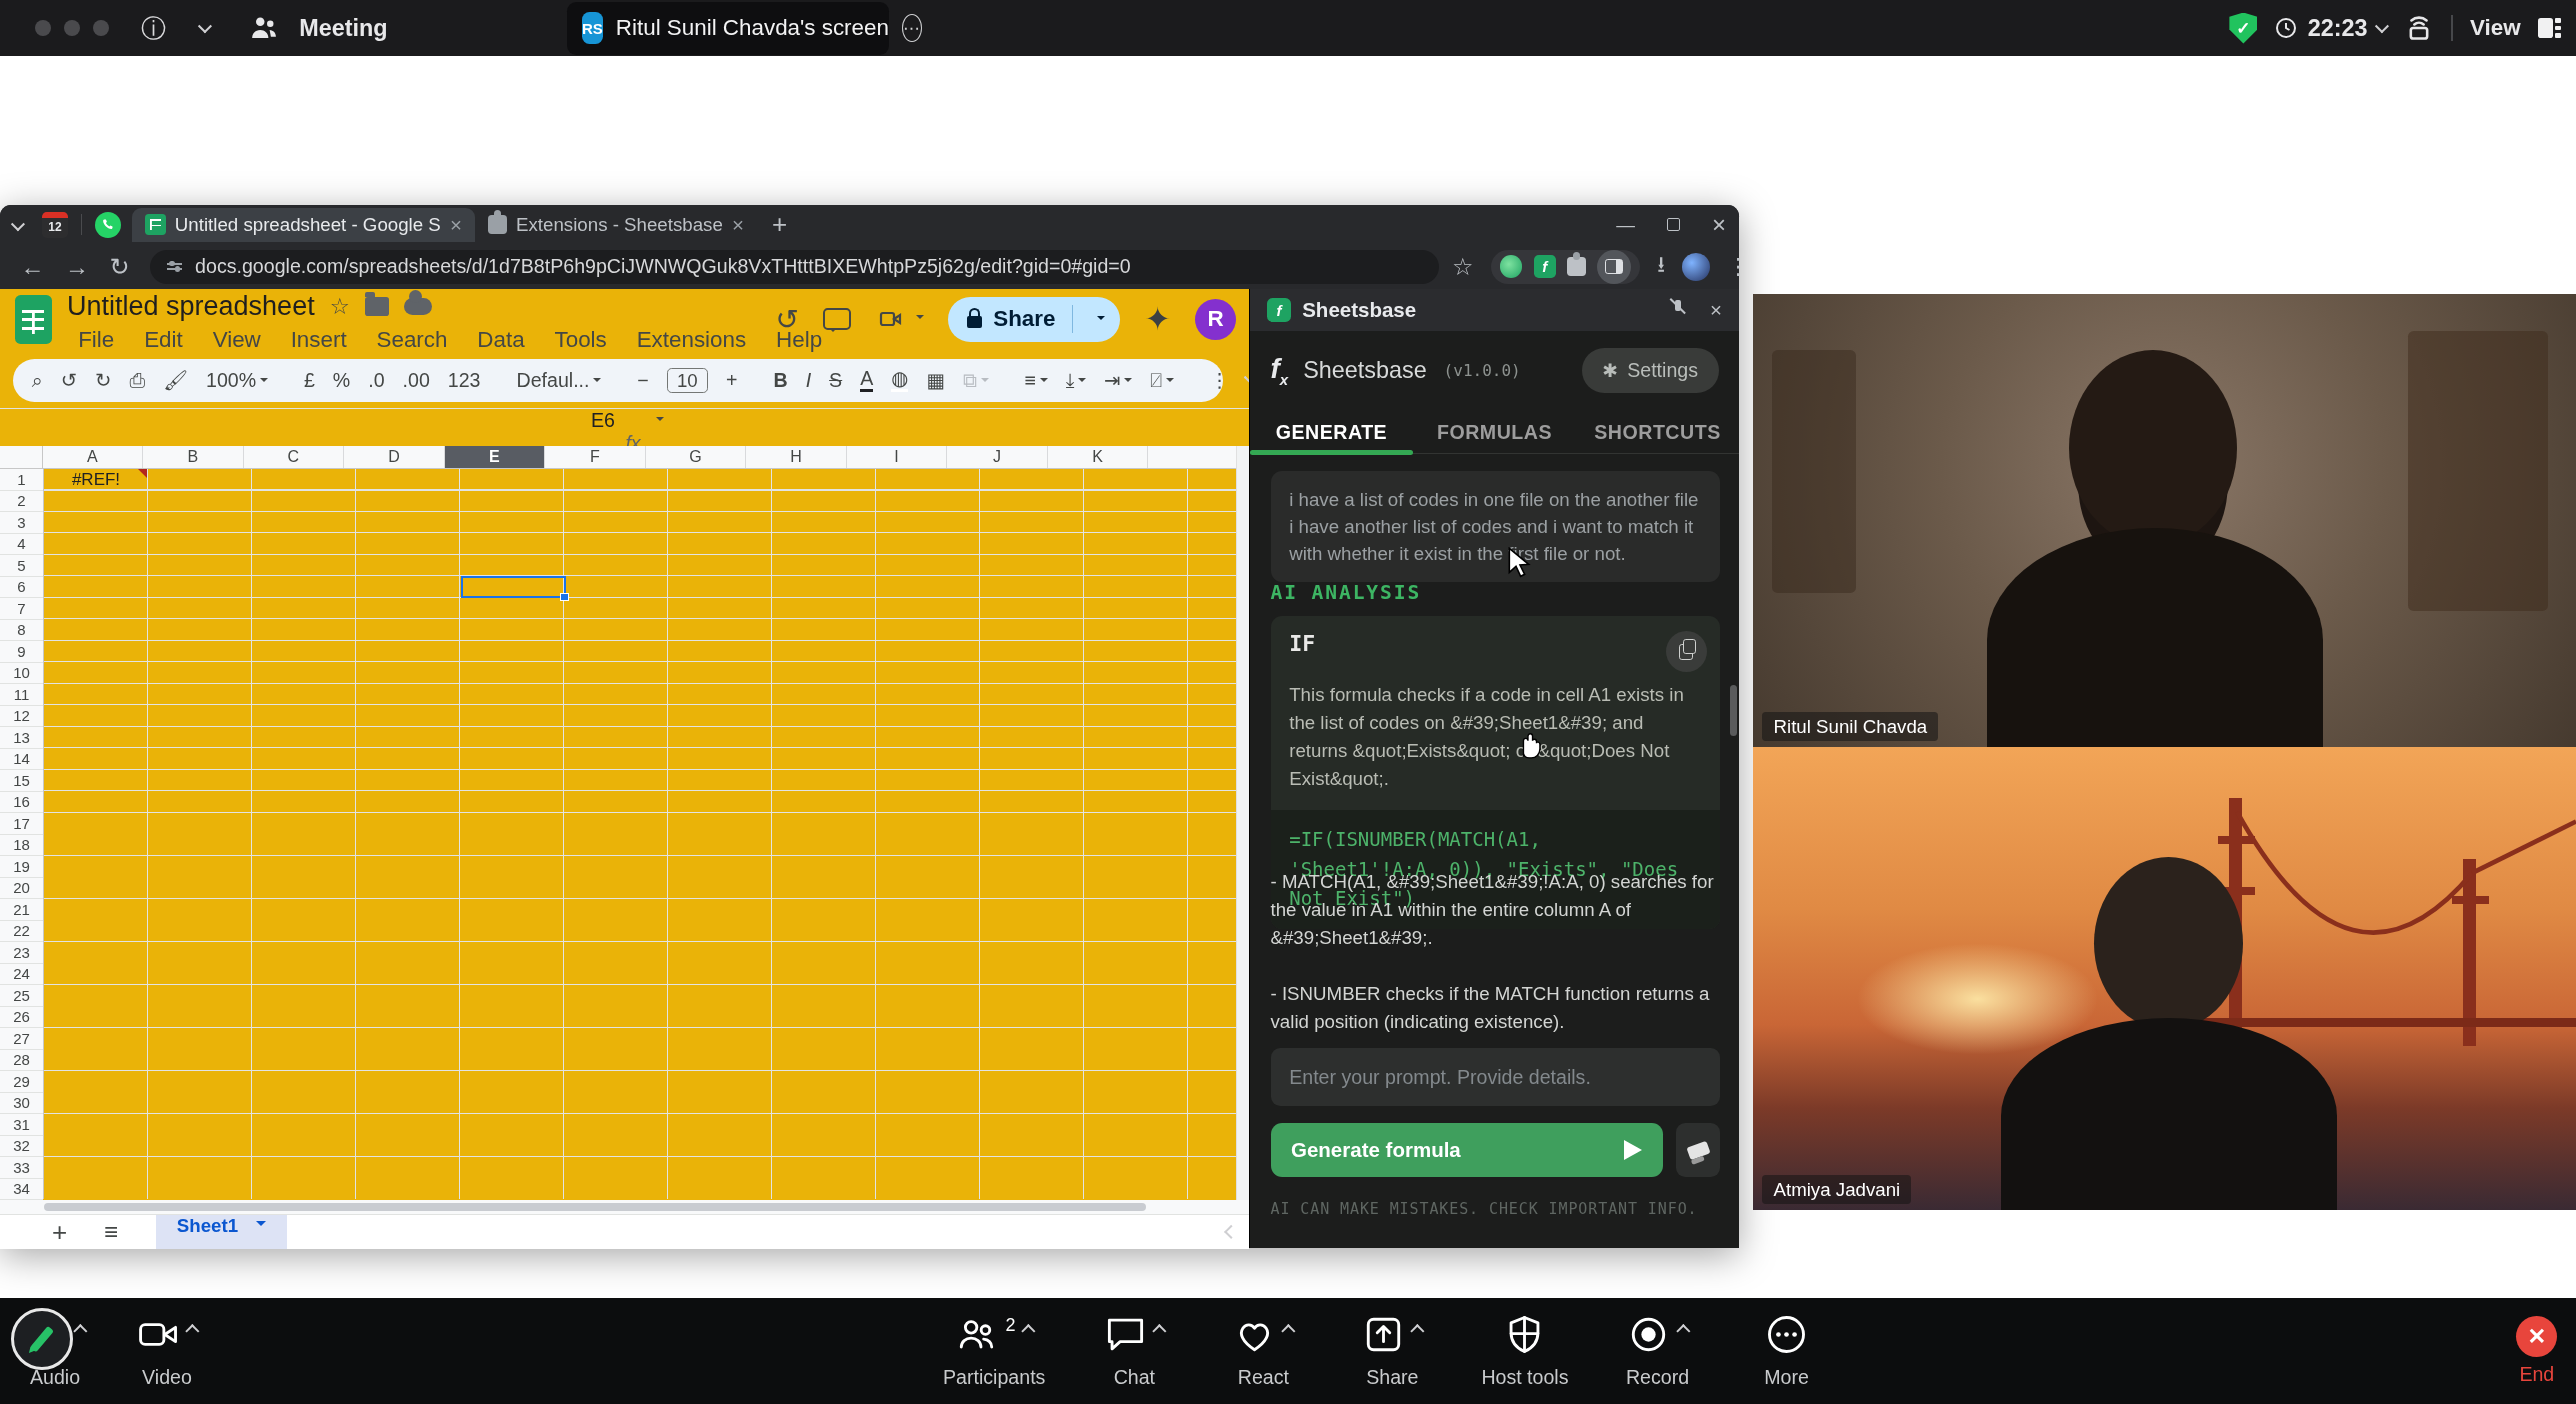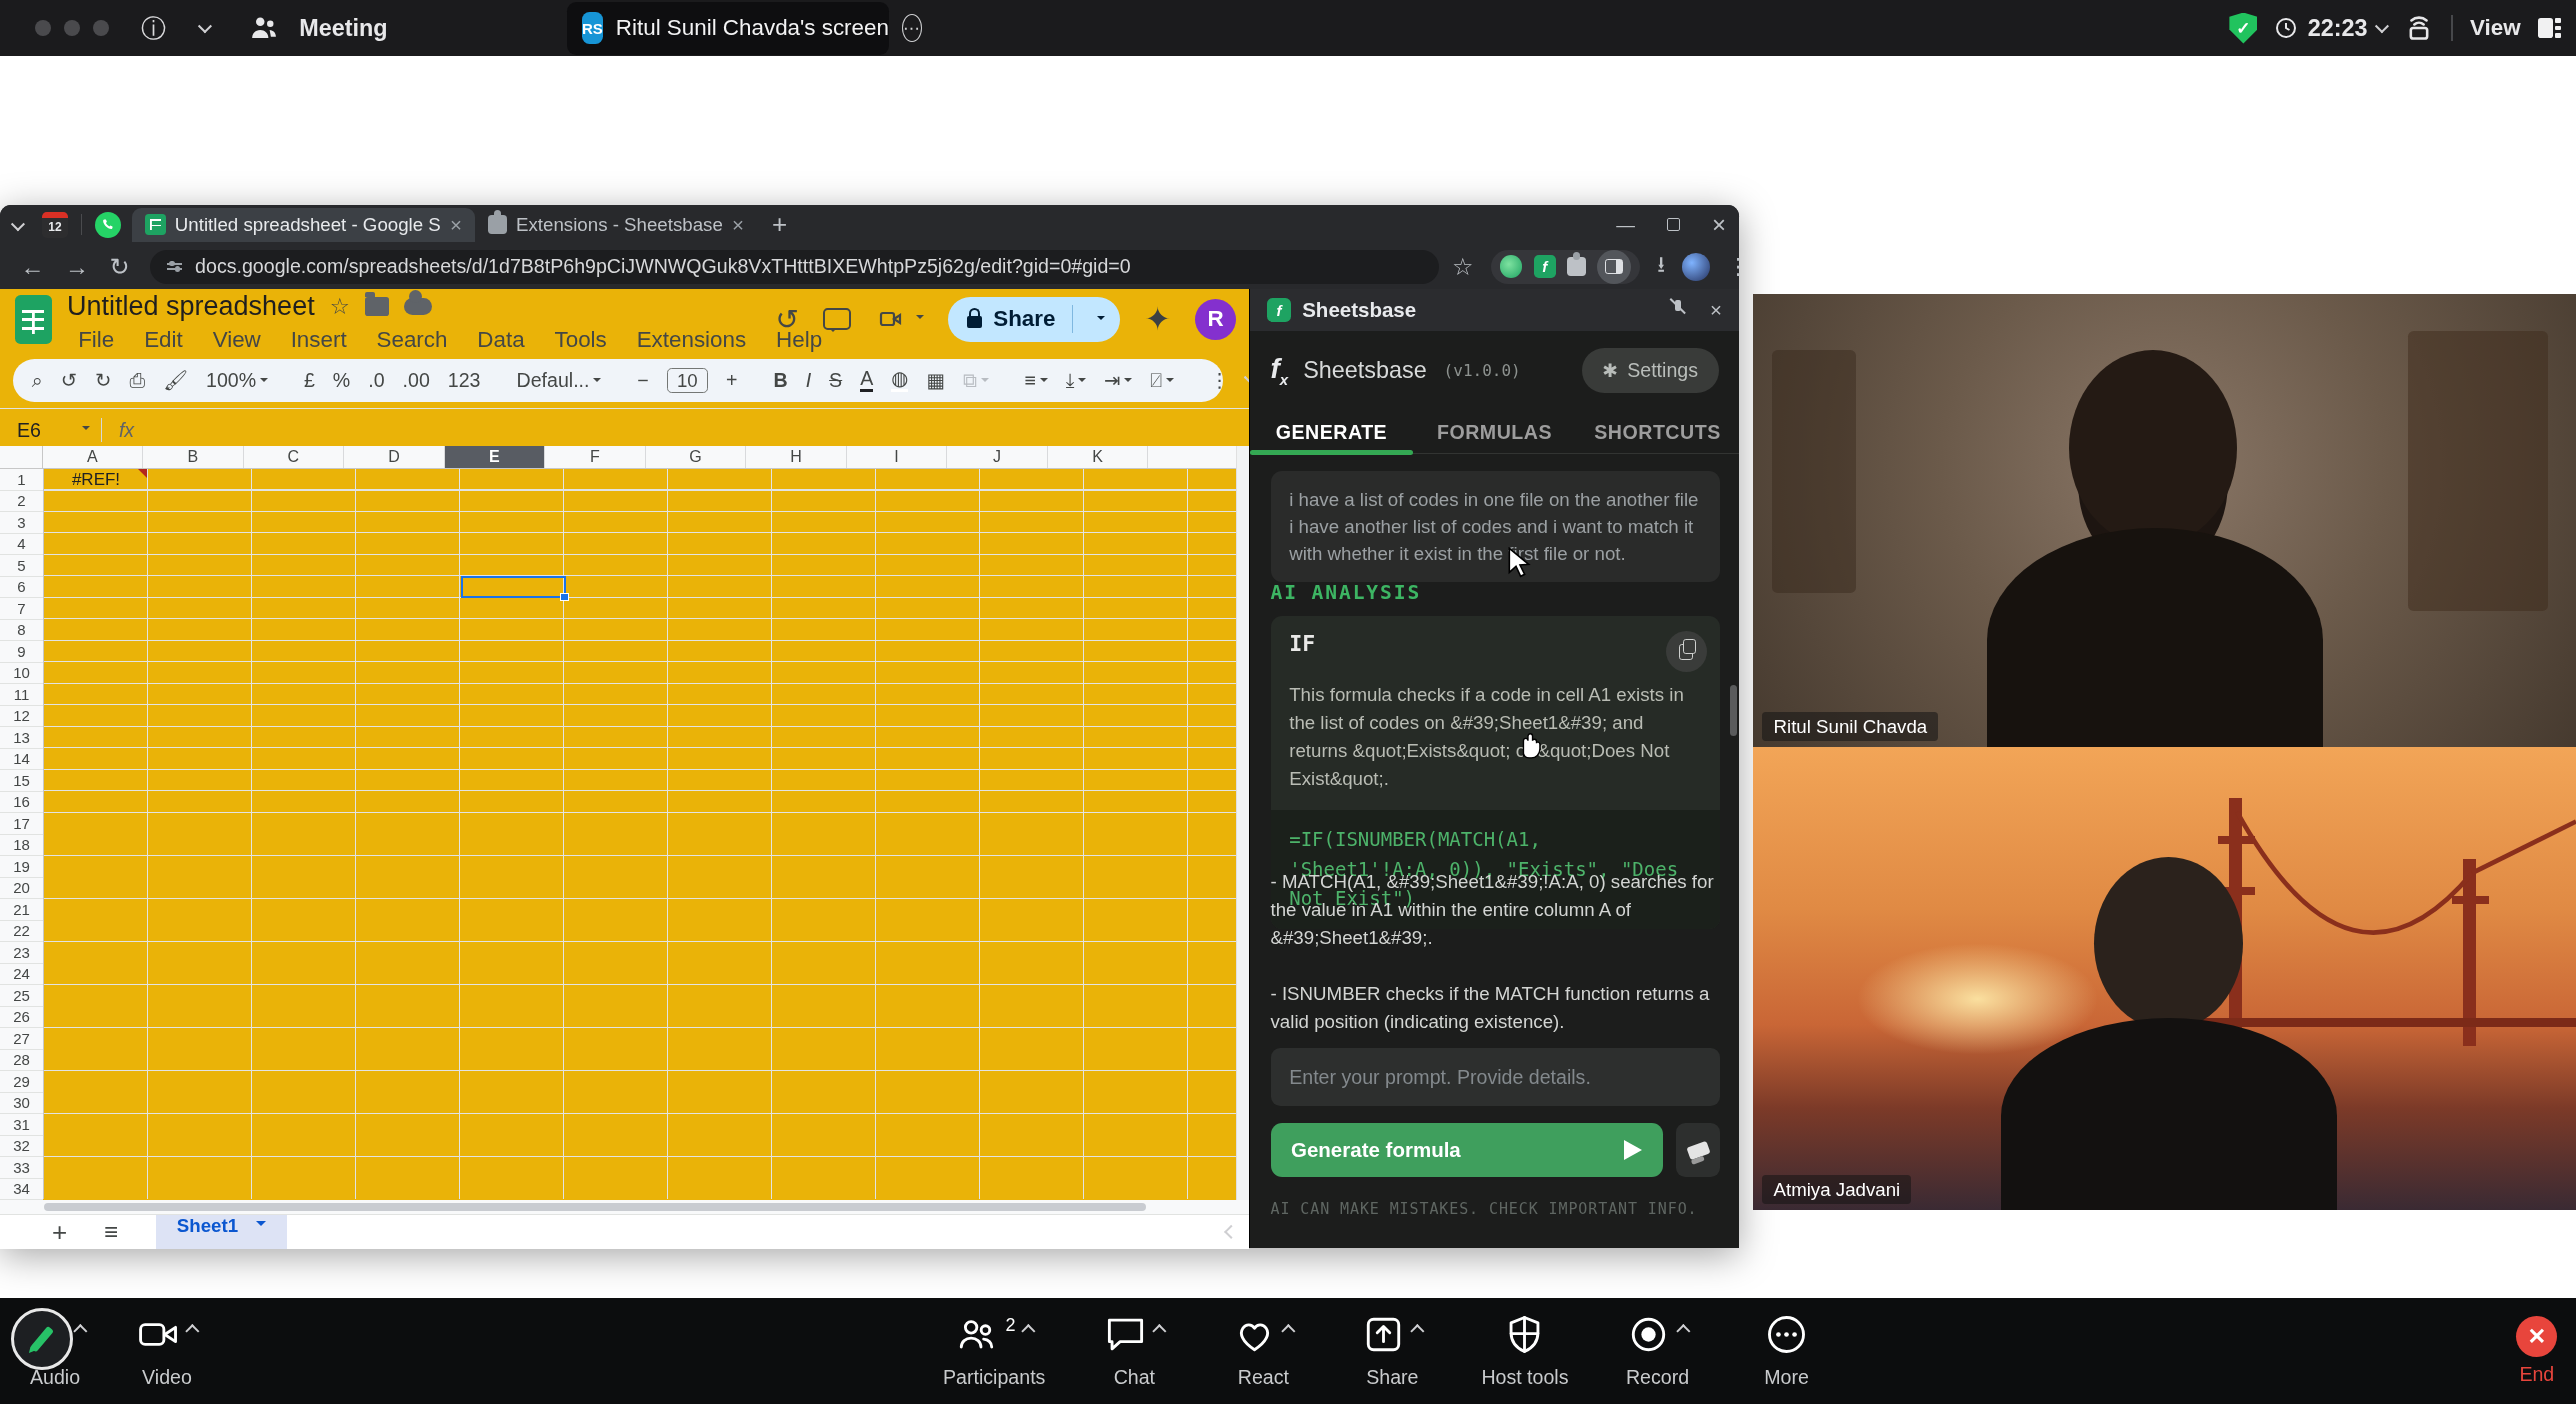--- a/index.html
+++ b/index.html
@@ -124,21 +124,21 @@
 
   .sh-toolbar{position:absolute;left:13px;top:70px;width:1210px;height:43px;background:#f0f4f9;border-radius:21.5px;
               display:flex;align-items:center;gap:18px;padding:0 18.7px;color:#444746;font-size:19.6px;}
   .tb-i{white-space:nowrap;}
   .tb-sep{width:0.9px;height:24px;background:#c7cbd1;}
   .tb-caret{display:inline-block;width:0;height:0;border:4.7px solid transparent;border-top-color:#444746;margin-left:3.7px;vertical-align:middle;}
   .fs-box{border:1.4px solid #747775;border-radius:4.7px;padding:0.9px 9.3px;font-size:18.7px;}
   .tb-collapse{margin-left:auto;}
 
   .formula-bar{position:absolute;left:0;top:119px;width:100%;height:44px;border-top:0.9px solid #e1e3e1;
-               border-bottom:0.9px solid #c7c7c7;display:flex;align-items:center;}
+               border-bottom:0.9px solid #c7c7c7;display:flex;align-items:center;flex-direction:column;}
   .namebox{width:101px;display:flex;align-items:center;justify-content:space-between;padding:0 11.2px 0 17px;font-size:19.6px;color:#202124;}
   .fb-sep{width:0.9px;height:24px;background:#d5d7da;}
   .fx{font-style:italic;font-size:19.6px;color:#5f6368;margin-left:17px;}
 
   .colheaders{position:absolute;left:0;top:157px;width:100%;height:23.4px;display:flex;background:#f8f9fa;
               border-bottom:0.9px solid #c7c7c7;font-size:16px;color:#444746;}
   .ch-gutter{width:44px;border-right:0.9px solid #c7c7c7;background:#f8f9fa;}
   .ch-cell{width:104px;border-right:0.9px solid #d9dadc;display:flex;align-items:center;justify-content:center;}
   .ch-cell.sel{background:#585c63;color:#fff;font-weight:bold;}
   .row-gutter{position:absolute;left:0;top:180px;width:44px;height:730px;background:#f8f9fa;border-right:0.9px solid #c7c7c7;}

